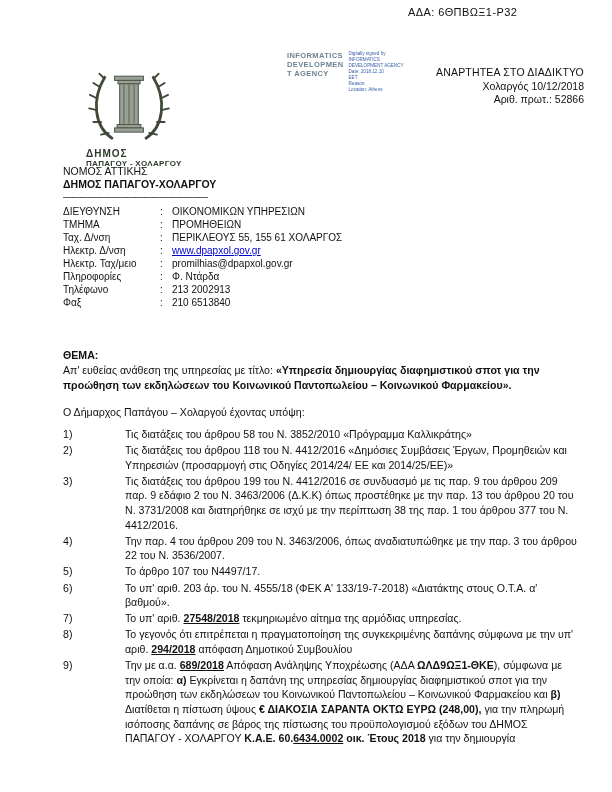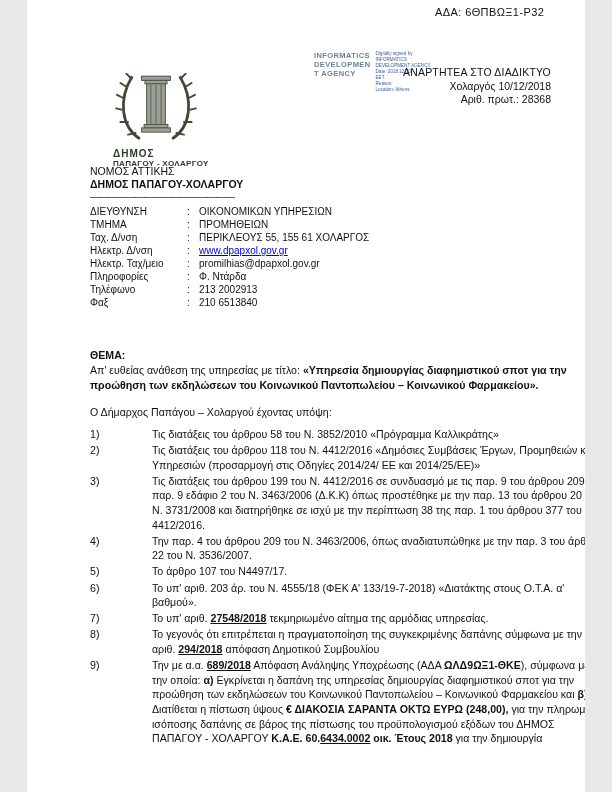--- a/index.html
+++ b/index.html
@@ -1,26 +1,26 @@
 <!DOCTYPE html>
 <html><head>
 <meta charset="utf-8">
 <style>
   * { margin:0; padding:0; box-sizing:border-box; }
   html,body { background:#e8e8e8; }
   body { font-family:"Liberation Sans", sans-serif; }
   .page {
-    position:relative; width:558px; height:792px; margin:0 auto;
+    position:relative; width:612px; height:792px; margin:0 auto;
     background:#ffffff; color:#111; overflow:hidden;padding-left:28px;
   }
   .ada { position:absolute; left:408px; top:6px; font-size:11px; letter-spacing:.4px; }
   .stamp { position:absolute; left:287px; top:15px; display:flex; gap:5px;margin-top:36px; }
   .stamp-agency { font-size:7.5px; font-weight:bold; color:#6d8394; line-height:1.2; letter-spacing:.4px; }
   .stamp-sig { font-size:4.6px; color:#3a5fa8; line-height:1.3; width:78px; }
-  .hdr-right { position:absolute; right:34px; top:66px; text-align:right; font-size:10.5px; line-height:1.3; }
+  .hdr-right { position:absolute; right:28px; top:66px; text-align:right; font-size:10.5px; line-height:1.3; }
   .hdr-right .posting { letter-spacing:.2px; }
   .logo { position:absolute; left:86px; top:66px; width:122px; text-align:left; color:#2e3a2c; }
   .logo-title { font-size:10px; font-weight:bold; letter-spacing:1px; margin-top:0px; }
   .logo-sub { font-size:8px; font-weight:bold; letter-spacing:.3px; }
   .org { position:absolute; left:63px; top:165px; font-size:10.5px; line-height:1.22; }
   .org .muni { font-weight:bold; }
   .org .divider { font-size:10px; letter-spacing:-1px; color:#333; }
   .contact { position:absolute; left:63px; top:205px; font-size:10px; line-height:1.3; }
   .contact-row { display:flex; }
   .contact-label { width:97px; flex:none; }
@@ -58,21 +58,21 @@
       <div>Date: 2018.12.10</div>
       <div>EET</div>
       <div>Reason:</div>
       <div>Location: Athens</div>
     </div>
   </div>
 
   <div class="hdr-right">
     <div class="posting">ΑΝΑΡΤΗΤΕΑ ΣΤΟ ΔΙΑΔΙΚΤΥΟ</div>
     <div>Χολαργός  10/12/2018</div>
-    <div>Αριθ. πρωτ.: 28368</div>
+    <div>Αριθ. πρωτ.: 52866</div>
   </div>
 
   <div class="logo">
     <svg width="86" height="78" viewBox="0 0 100 92">
       <g fill="#9aa096" stroke="#4e5748" stroke-width="1.2">
         <rect x="33" y="12" width="34" height="5"></rect>
         <rect x="37" y="17" width="26" height="4"></rect>
         <rect x="39" y="21" width="22" height="48"></rect>
         <rect x="36" y="69" width="28" height="4"></rect>
         <rect x="33" y="73" width="34" height="5"></rect>

